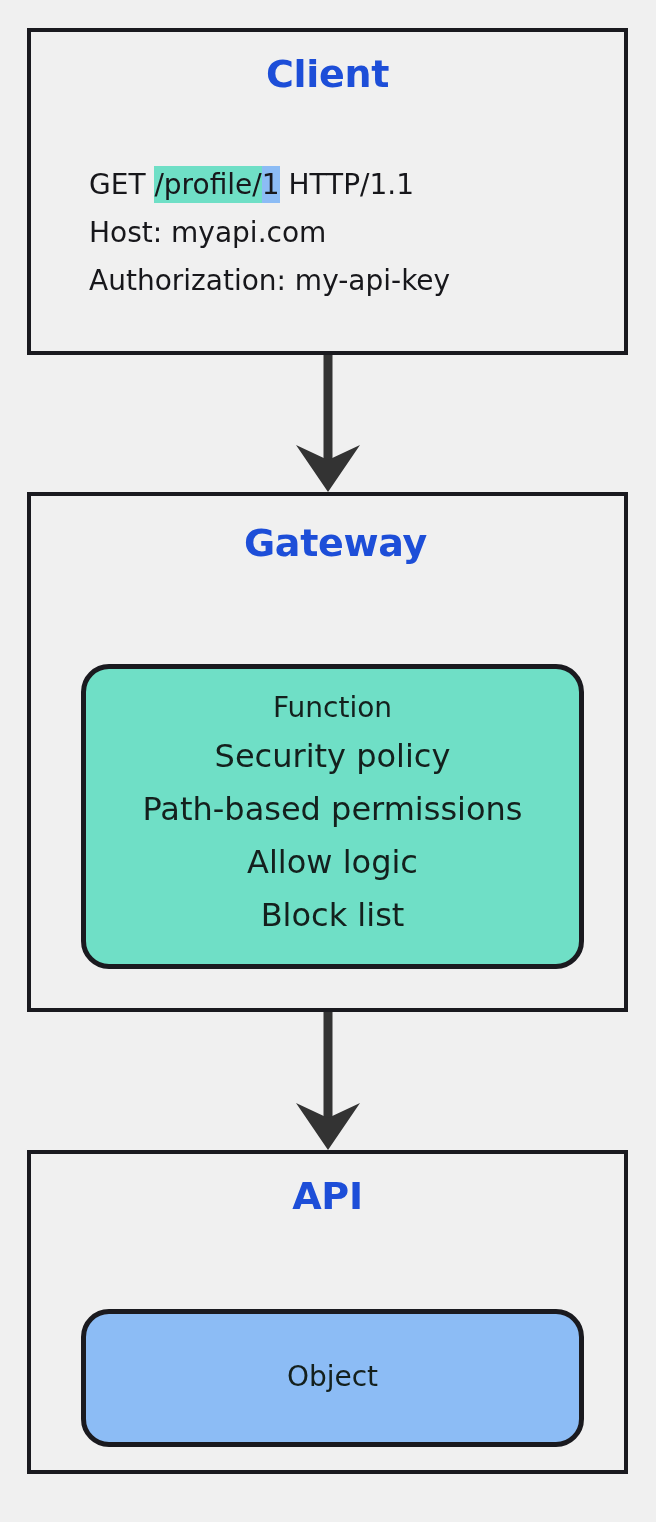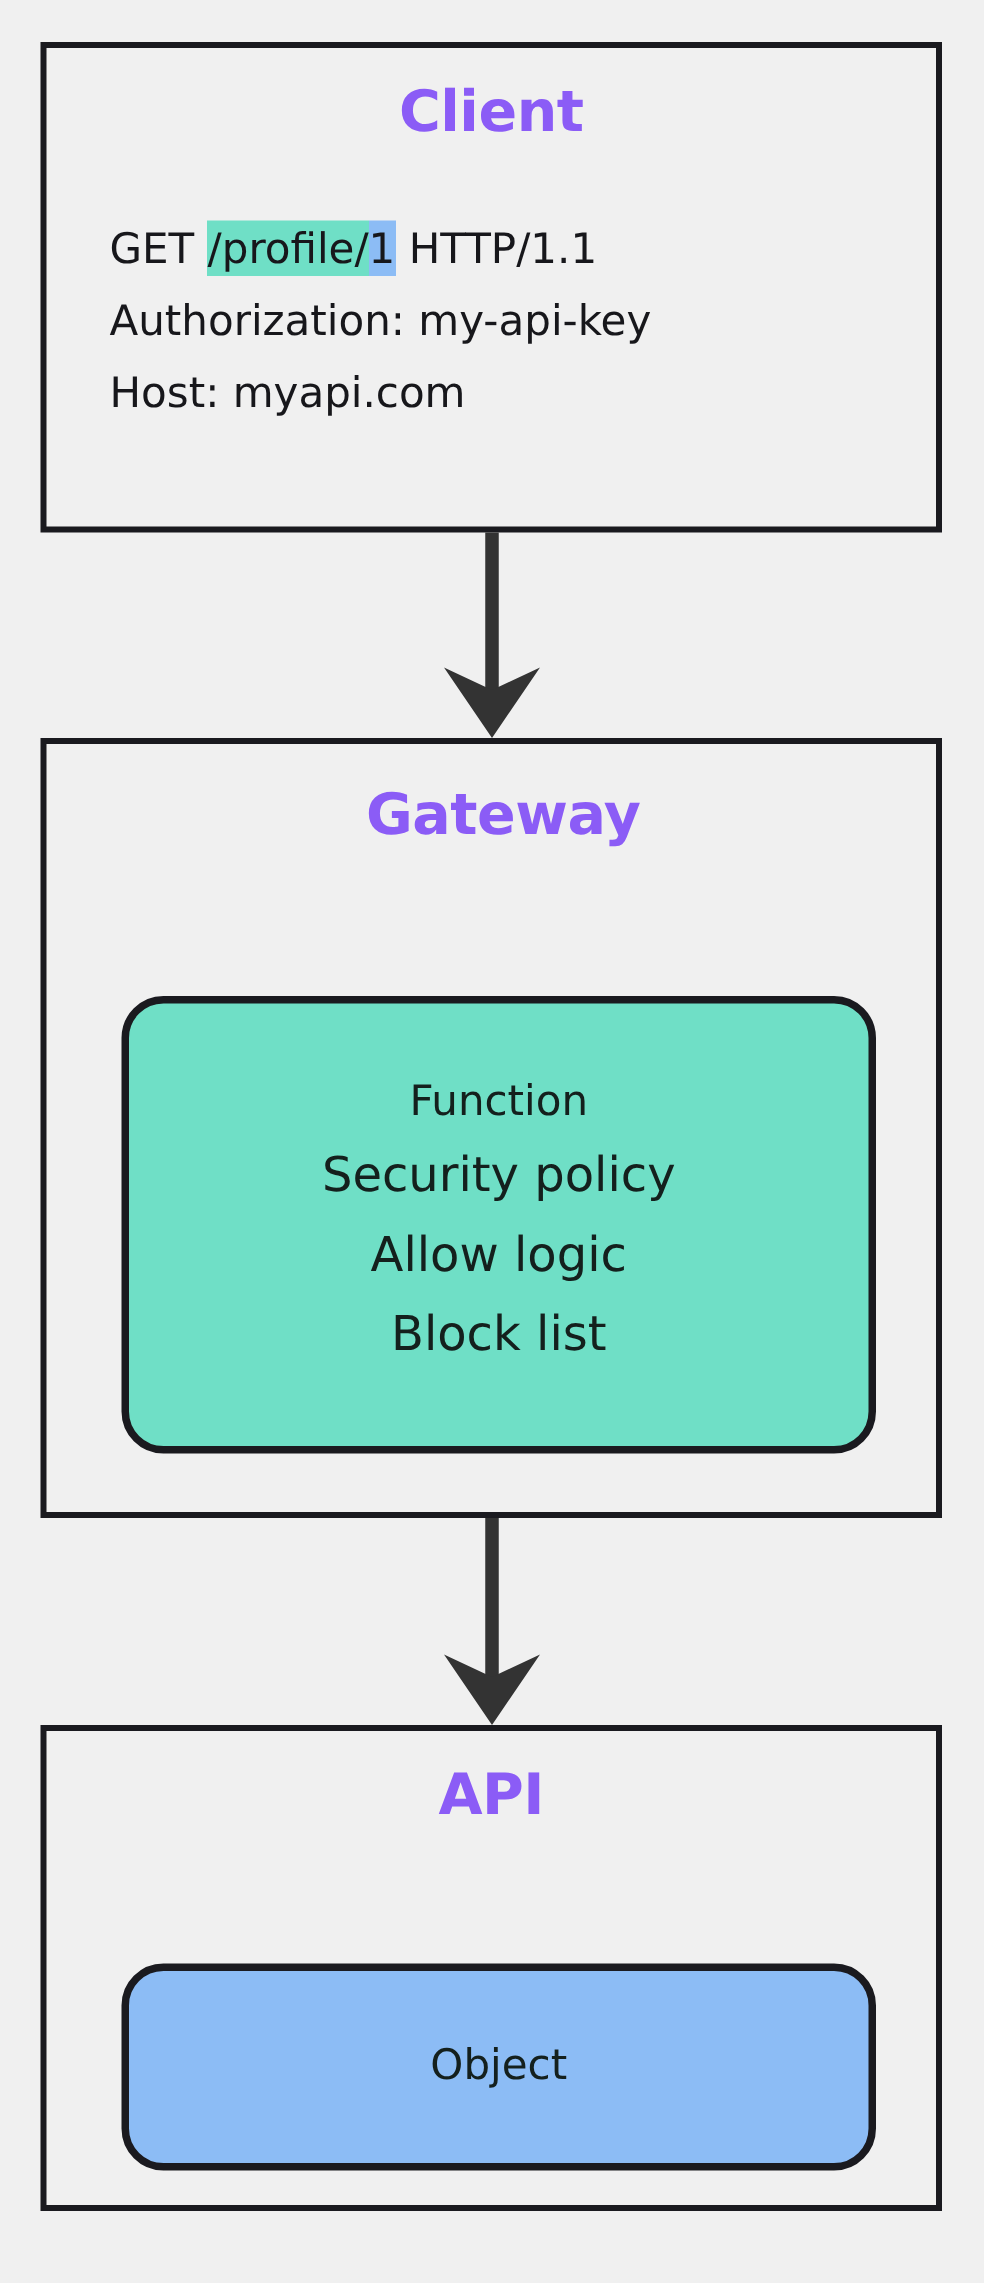--- a/index.html
+++ b/index.html
@@ -25,38 +25,38 @@
     background: #f0f0f0;
     border: 4px solid #1a1a1f;
     display: flex;
     flex-direction: column;
     align-items: center;
   }
   .node-title {
     font-weight: bold;
     font-size: 38px;
     line-height: 1.05;
-    color: #8b5cf6;
+    color: #1d4ed8;
     letter-spacing: -0.3px;
     text-align: center;
     white-space: nowrap;
   }
 
   
   #client-node {
     left: 27px;
     top: 28px;
     width: 601px;
     height: 327px;
   }
   #client-node .node-title { margin-top: 23px; }
   .req-block {
-    margin-top: 47px;
+    margin-top: 66px;
     width: 100%;
-    padding-left: 42px;
+    padding-left: 58px;
     box-sizing: border-box;
     font-size: 28px;
     line-height: 48px;
     color: #17171b;
   }
   .req-line { white-space: nowrap; }
   .hl-teal {
     background: #6fdfc6;
     padding: 2px 0 2px 0;
   }
@@ -136,35 +136,36 @@
 </style>
 </head>
 <body>
 
 <div id="canvas">
 
   <div class="node" id="client-node">
     <div class="node-title">Client</div>
     <div class="req-block">
       <div class="req-line"><span>GET </span><span class="hl-teal">/profile/</span><span class="hl-blue">1</span><span> HTTP/1.1</span></div>
+      <div class="req-line">Host: myapi.com</div>
       <div class="req-line">Authorization: my-api-key</div>
-      <div class="req-line">Host: myapi.com</div>
     </div>
   </div>
 
   <svg class="arrow" width="656" height="1522" viewBox="0 0 656 1522">
     <line x1="328" y1="355" x2="328" y2="462" stroke="#333333" stroke-width="9"></line>
     <path d="M 328 492 L 296 445 L 328 460 L 360 445 Z" fill="#333333"></path>
   </svg>
 
   <div class="node" id="gateway-node">
     <div class="node-title">Gateway</div>
     <div class="subnode" id="function-subnode">
       <div class="subnode-title">Function</div>
       <div class="subnode-line">Security policy</div>
+      <div class="subnode-line">Path-based permissions</div>
       <div class="subnode-line">Allow logic</div>
       <div class="subnode-line">Block list</div>
     </div>
   </div>
 
   <svg class="arrow" width="656" height="1522" viewBox="0 0 656 1522">
     <line x1="328" y1="1012" x2="328" y2="1120" stroke="#333333" stroke-width="9"></line>
     <path d="M 328 1150 L 296 1103 L 328 1118 L 360 1103 Z" fill="#333333"></path>
   </svg>
 

